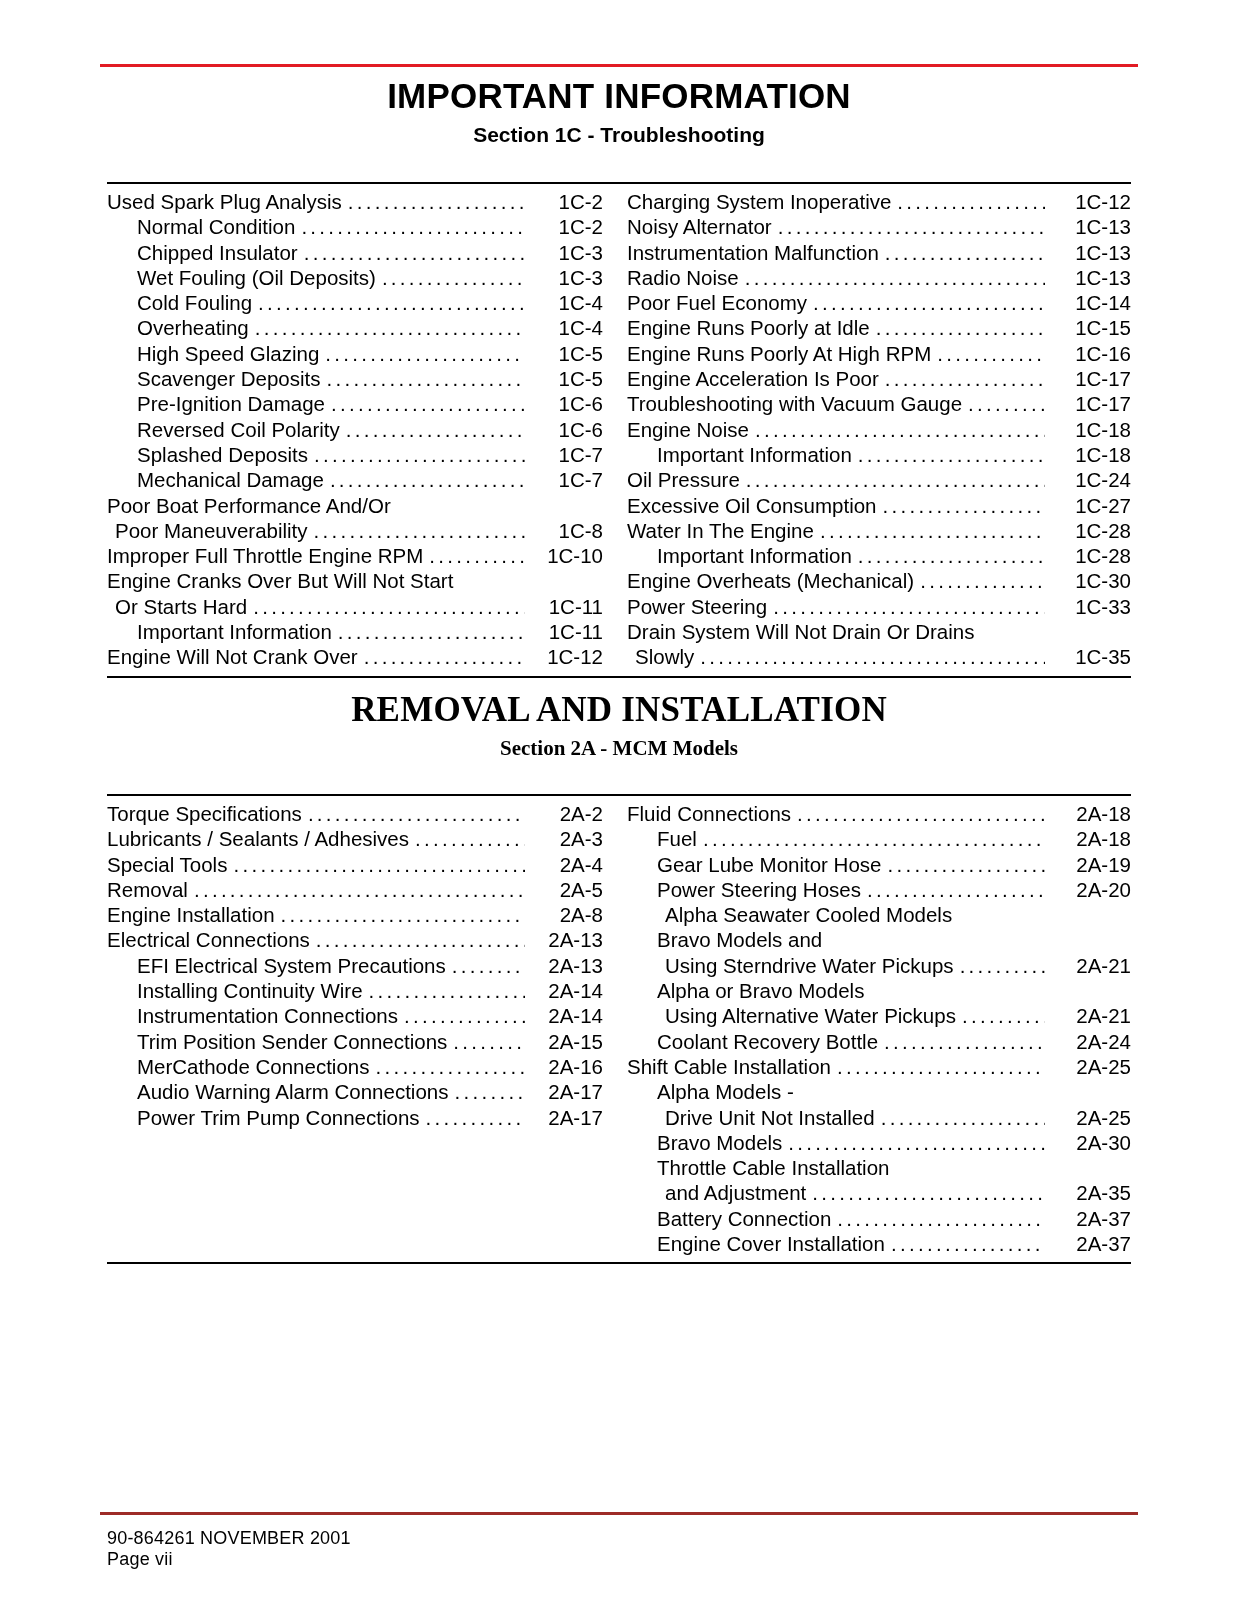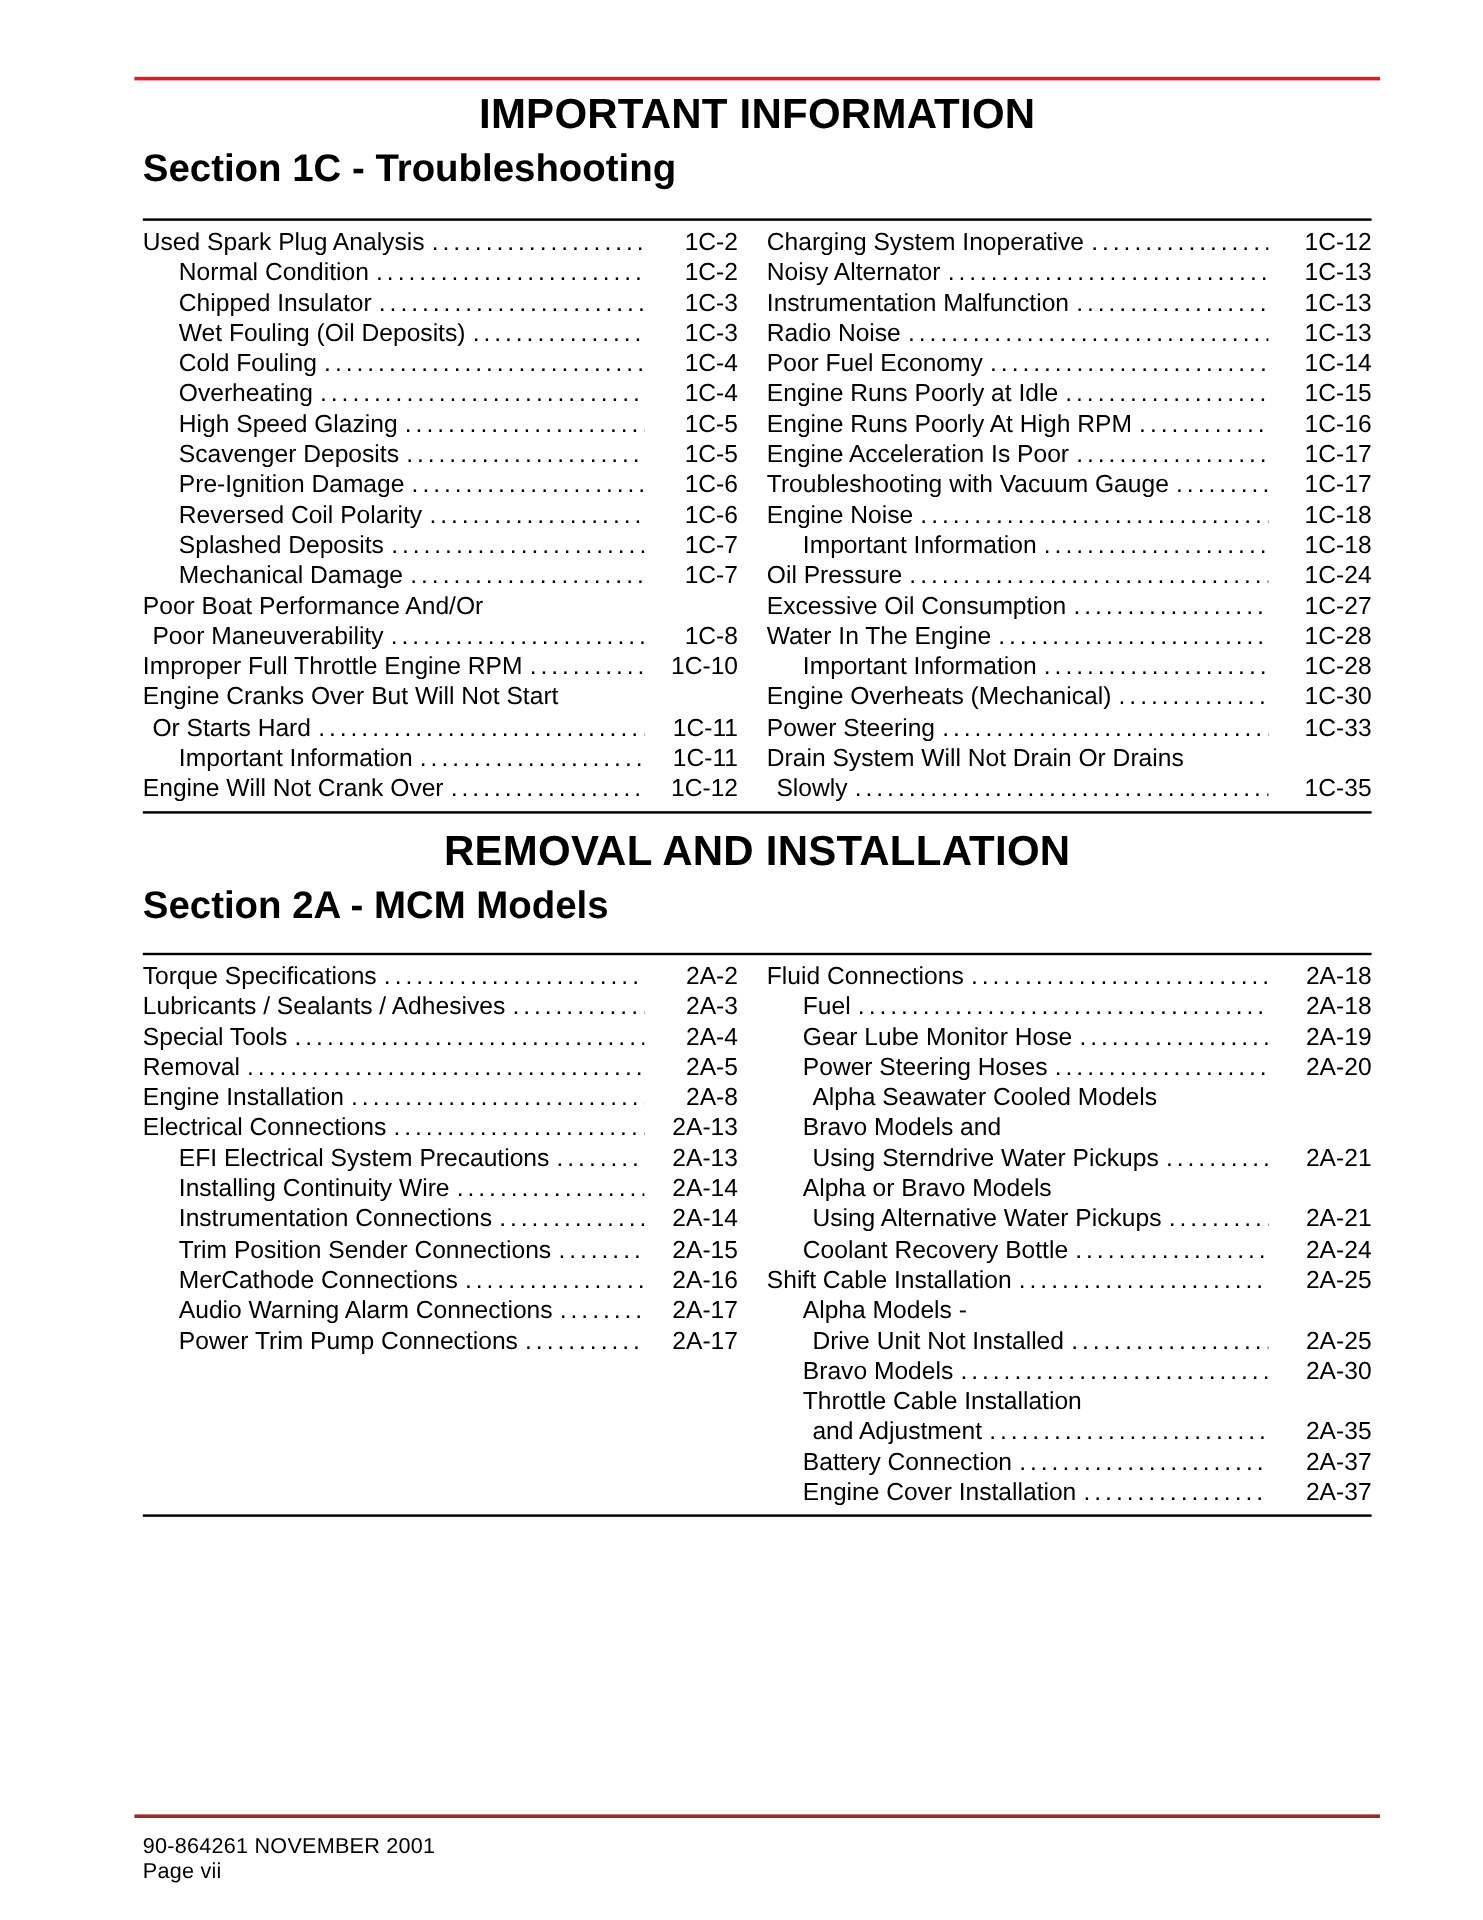--- a/index.html
+++ b/index.html
@@ -12,21 +12,21 @@
     width: 1236px;
     height: 1600px;
     font-family: "Liberation Sans", sans-serif;
     color: #000000;
     position: relative;
     overflow: hidden;
   }
 
   .page {
     position: absolute;
-    left: 12px; top: 0;
+    left: 0; top: 0;
     width: 984px;
     height: 1600px;
   }
 
   
   .rule-red-top {
     position: absolute;
     left: 100px;
     top: 64px;
     width: 1038px;
@@ -52,22 +52,23 @@
   .sec-title {
     text-align: center;
     font-weight: bold;
     font-size: 35px;
     letter-spacing: 0.2px;
     line-height: 1.05;
     margin: 0;
     padding: 0;
   }
   .sec-subtitle {
+    text-align: center;
     font-weight: bold;
-    font-size: 32px;
+    font-size: 21px;
     line-height: 1.1;
     margin: 0;
     padding: 0;
   }
 
   
   .toc-block {
     position: absolute;
     left: 107px;
     width: 1024px;
@@ -332,21 +333,21 @@
           <div class="toc-line lvl1">
             <span class="toc-label">Slowly</span>
             <span class="toc-dots">................................................................................</span>
             <span class="toc-page">1C-35</span>
           </div>
         </div>
     </div>
     <div class="rule-black" style="margin-top:6px;"></div>
   </div>
 
-  <div style="position:absolute; left:107px; top:692px; width:1024px;">
+  <div style="position:absolute; left:107px; top:692px; width:1024px;font-family:Liberation Serif, serif;">
     <div class="sec-title">REMOVAL AND INSTALLATION</div>
     <div class="sec-subtitle" style="margin-top:8px;">Section 2A - MCM Models</div>
   </div>
 
   <div class="toc-block" id="toc-2" style="top:794px;">
     <div class="rule-black"></div>
     <div class="toc-cols" style="margin-top:5px;">
       <div class="toc-col left" id="toc-2-left">
           <div class="toc-line lvl0">
             <span class="toc-label">Torque Specifications</span>

